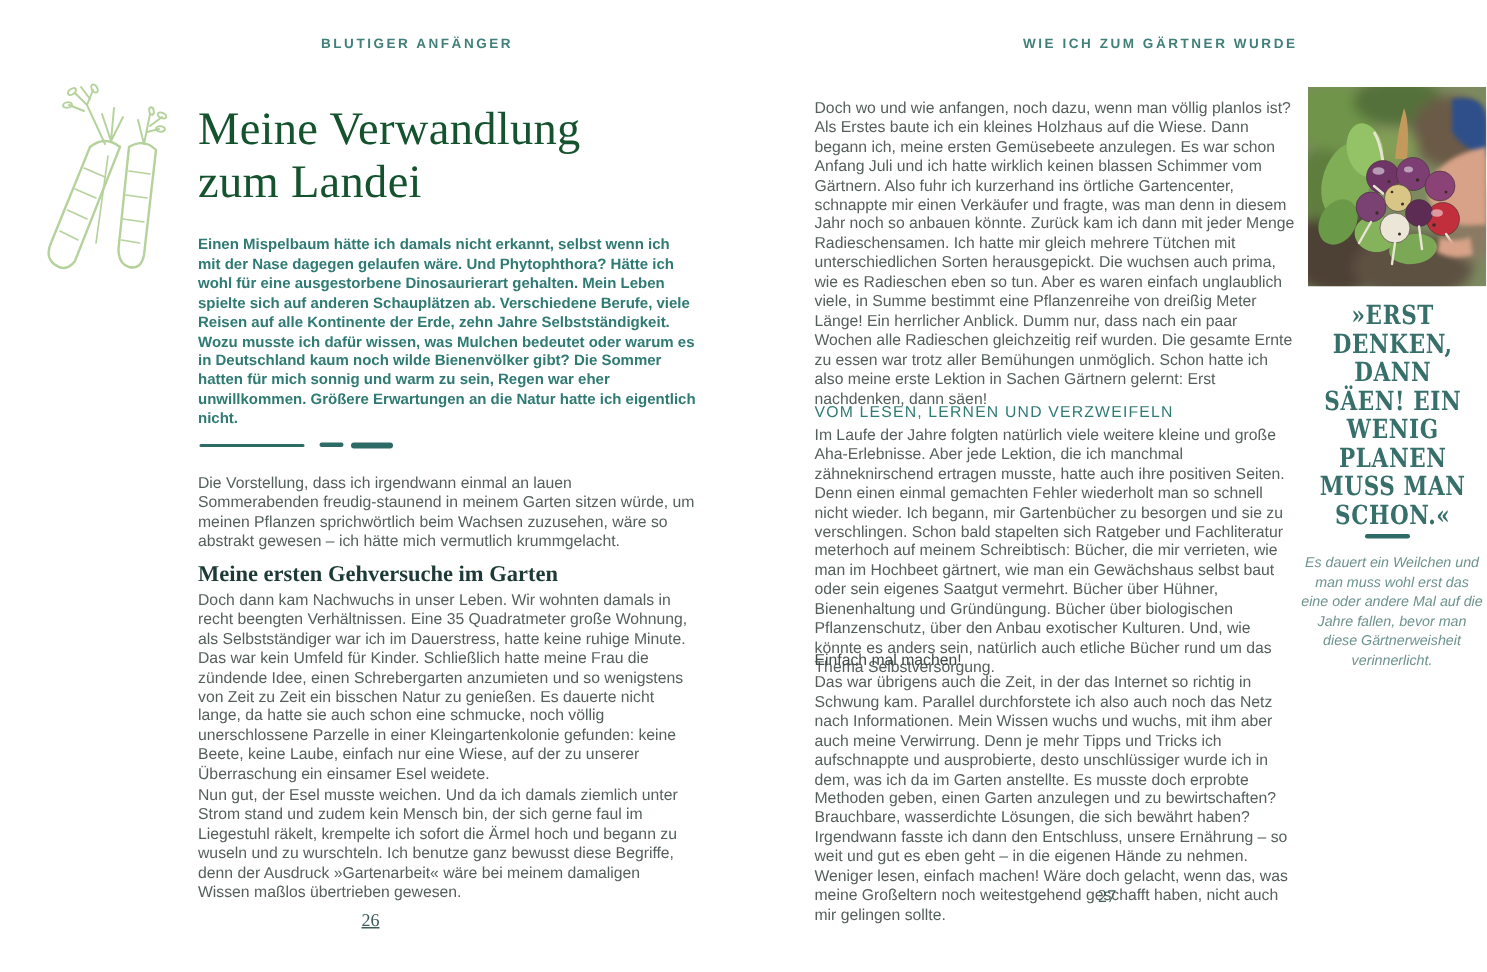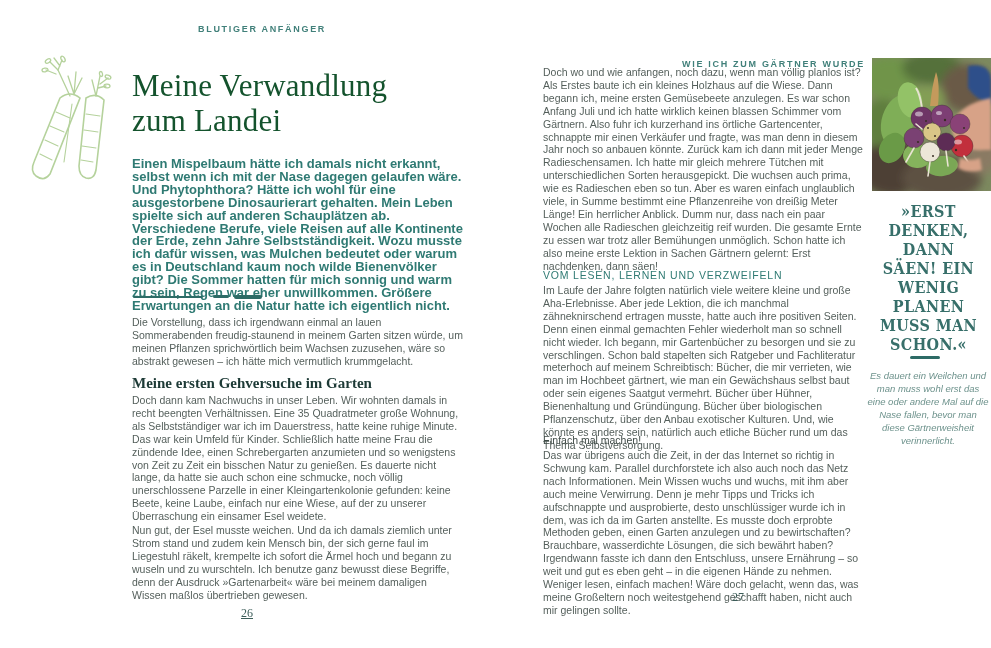--- a/index.html
+++ b/index.html
@@ -13,36 +13,36 @@
   }
   .abs { position: absolute; }
 
   
   .kicker {
     font-size: 9px;
     font-weight: bold;
     letter-spacing: 1.7px;
     color: #41807a;
   }
-  .kicker-right { width: 322px; text-align: right; margin-top: 35px; }
+  .kicker-right { width: 322px; text-align: right; }
 
   
   .chapter-title {
     font-family: "Liberation Serif", serif;
     font-size: 31px;
     line-height: 1.13;
     font-weight: normal;
     color: #14532d;
     letter-spacing: 0.2px;
   }
 
   
   .intro {
     width: 332px;
-    font-size: 13px;
+    font-size: 10px;
     line-height: 12.9px;
     font-weight: bold;
     color: #2f7a73;
   }
 
   .body-par {
     width: 332px;
     font-size: 10.5px;
     line-height: 12.9px;
     color: #545f5b;
@@ -137,21 +137,21 @@
       <path d="M48 46 Q58 38 68 46 L38 122 Q32 130 24 124 Q18 119 22 110 Z"></path>
       <path d="M44 60 L58 66 M38 74 L52 80 M33 88 L46 94 M28 102 L40 108" stroke-width="1.1"></path>
 
       <path d="M74 46 Q84 40 92 48 L84 118 Q82 128 74 126 Q67 124 67 114 Z"></path>
       <path d="M74 62 L88 64 M72 78 L86 80 M70 94 L84 96 M69 108 L81 110" stroke-width="1.1"></path>
 
       <path d="M60 52 L52 110" stroke-width="1.1"></path>
     </svg>
   </div>
 
-  <div class="abs kicker" style="left:198px; top:24px;">BLUTIGER ANFÄNGER</div>
+  <div class="abs kicker" style="left:214px; top:24px;">BLUTIGER ANFÄNGER</div>
 
   <div class="abs chapter-title" style="left:132px; top:68px;">
     <div>Meine Verwandlung</div>
     <div>zum Landei</div>
   </div>
 
   <div class="abs intro" style="left:132px; top:158px;">Einen Mispelbaum hätte ich damals nicht erkannt, selbst wenn ich mit der Nase dagegen gelaufen wäre. Und Phytophthora? Hätte ich wohl für eine ausgestorbene Dinosaurierart gehalten. Mein Leben spielte sich auf anderen Schauplätzen ab. Verschiedene Berufe, viele Reisen auf alle Kontinente der Erde, zehn Jahre Selbstständigkeit. Wozu musste ich dafür wissen, was Mulchen bedeutet oder warum es in Deutschland kaum noch wilde Bienenvölker gibt? Die Sommer hatten für mich sonnig und warm zu sein, Regen war eher unwillkommen. Größere Erwartungen an die Natur hatte ich eigentlich nicht.</div>
 
   <div class="abs hd-divider" style="left:133px; top:294px;">
     <span class="long"></span>
@@ -272,14 +272,14 @@
     <div>DANN</div>
     <div>SÄEN! EIN</div>
     <div>WENIG</div>
     <div>PLANEN</div>
     <div>MUSS MAN</div>
     <div>SCHON.«</div>
   </div>
 
   <div class="abs quote-divider" style="left:44px; top:356px;"></div>
 
-  <div class="abs photo-caption" style="left:1px; top:369px;">Es dauert ein Weilchen und man muss wohl erst das eine oder andere Mal auf die Nase fallen, bevor man diese Gärtnerweisheit verinnerlicht.</div>
+  <div class="abs photo-caption" style="left:1px; top:369px;">Es dauert ein Weilchen und man muss wohl erst das eine oder andere Mal auf die Jahre fallen, bevor man diese Gärtnerweisheit verinnerlicht.</div>
 </div>
 
 </body></html>

